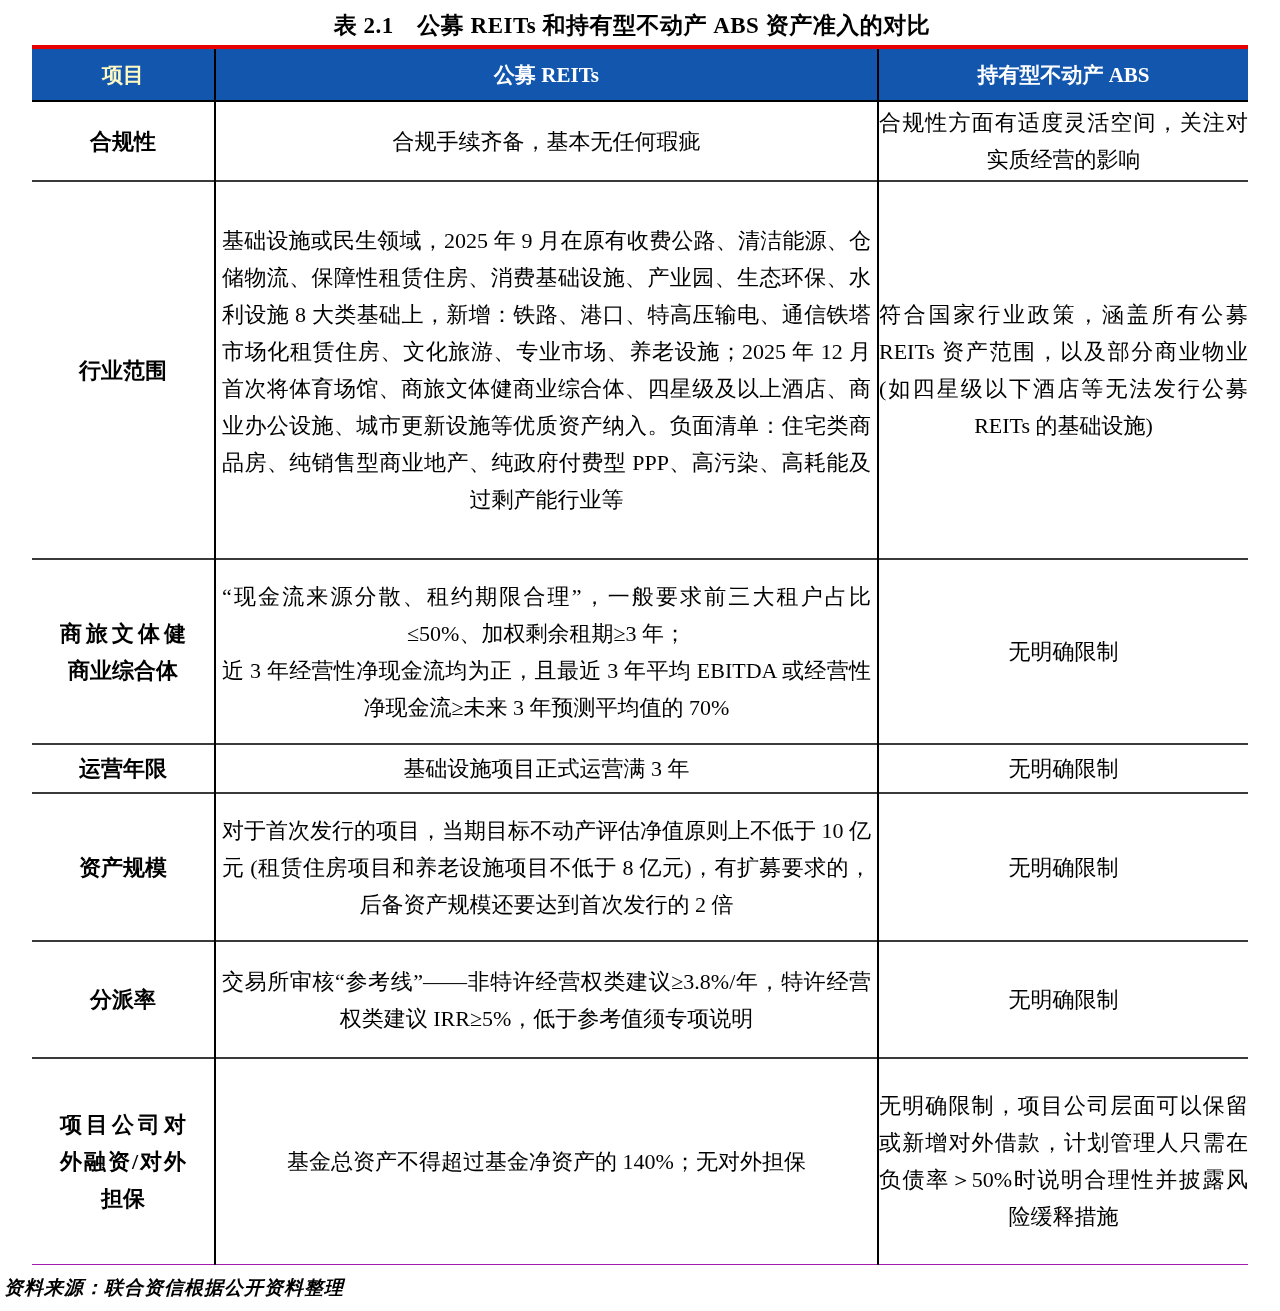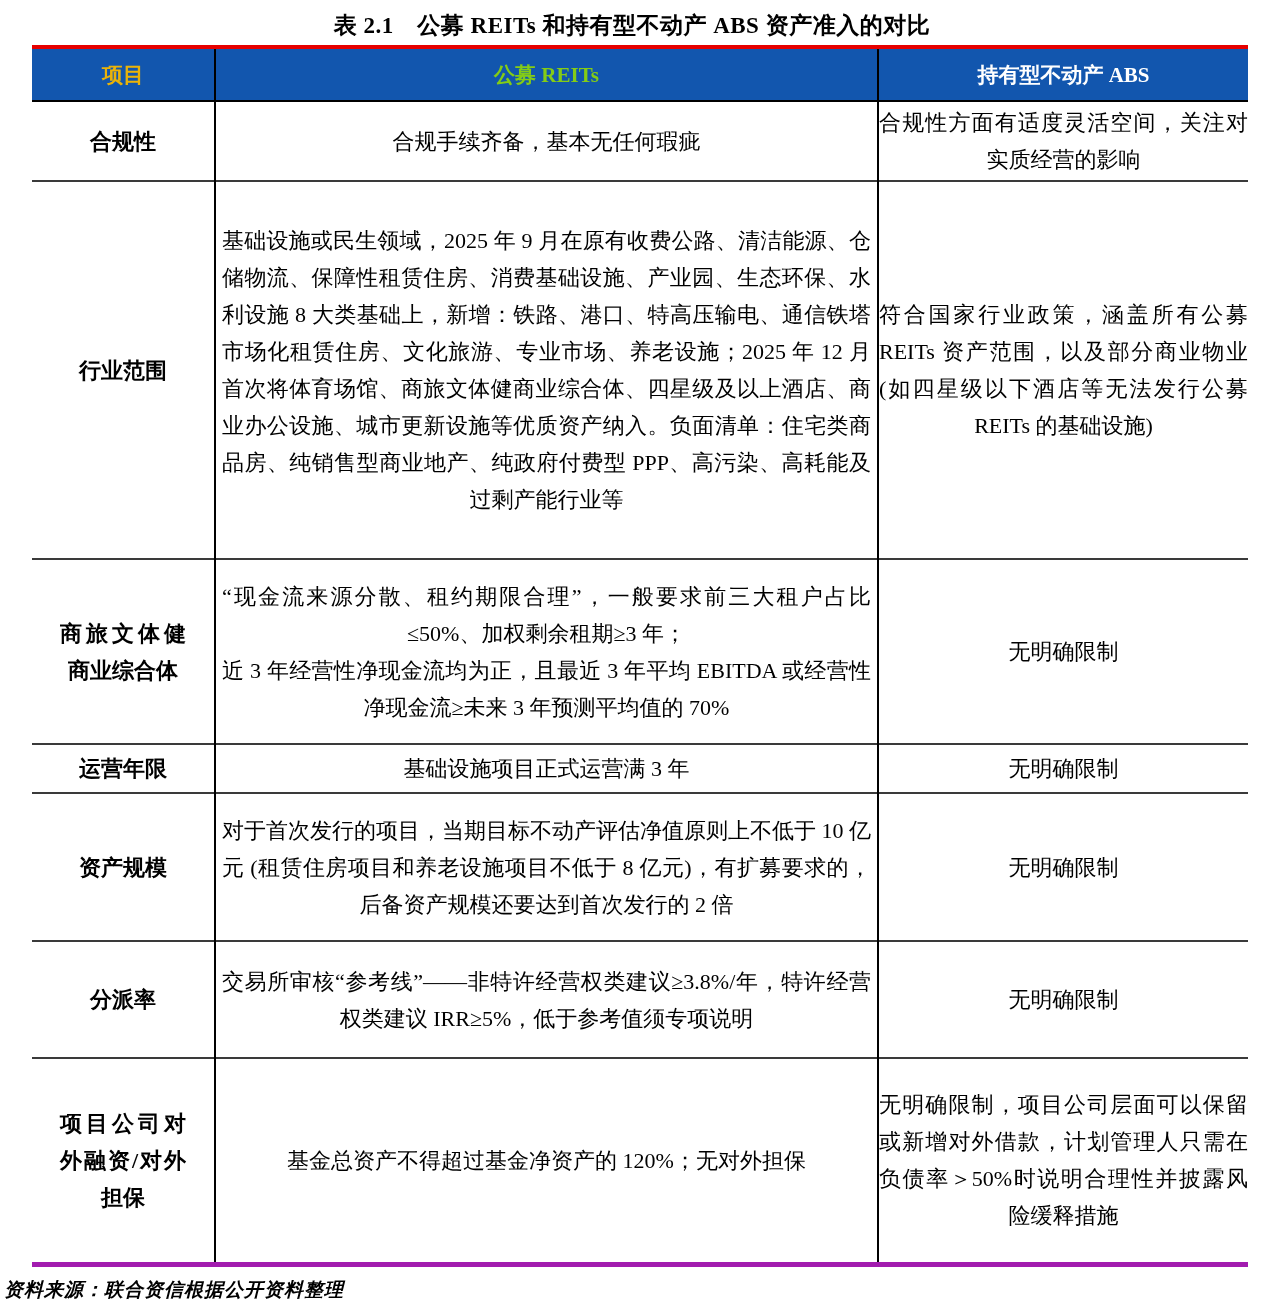--- a/index.html
+++ b/index.html
@@ -43,21 +43,21 @@
     font-size: 21px;
     font-weight: bold;
     height: 52px;
     text-align: center;
     vertical-align: middle;
     border-bottom: 2px solid #000000;
   }
   thead th.div, tbody td.div { border-right: 2px solid #000000; }
 
   tbody tr { border-bottom: 2px solid #3a3a3a; }
-  tbody tr:last-child { border-bottom: 5px solid #a21caf; }
+  tbody tr:last-child { border-bottom: 1px solid #a21caf; }
 
   tbody td {
     font-size: 22px;
     line-height: 37px;
     vertical-align: middle;
     text-align: justify;
     text-align-last: center;
     white-space: pre-line;
     padding: 2px 6px;
   }
@@ -93,22 +93,22 @@
   <div class="accent-line" style="background: rgb(230, 0, 0);"></div>
 
   <table class="cmp">
     <colgroup>
       <col class="c-item">
         <col class="c-reits">
         <col class="c-abs">
     </colgroup>
     <thead>
       <tr>
-        <th class="div" style="background: rgb(18, 86, 174); color: #eab308;">项目</th>
-        <th class="div" style="background: rgb(18, 86, 174); color: #84cc16;">公募 REITs</th>
+        <th class="div" style="background: rgb(18, 86, 174); color: #fef9c3;">项目</th>
+        <th class="div" style="background: rgb(18, 86, 174); color: #ffffff;">公募 REITs</th>
         <th style="background: rgb(18, 86, 174); color: rgb(255, 255, 255);">持有型不动产 ABS</th>
       </tr>
     </thead>
     <tbody>
       <tr class="h-r0">
         <td class="item div">合规性</td>
         <td class="div">合规手续齐备，基本无任何瑕疵</td>
         <td class="abs">合规性方面有适度灵活空间，关注对实质经营的影响</td>
       </tr>
       <tr class="h-r1">
@@ -132,21 +132,21 @@
         <td class="div">对于首次发行的项目，当期目标不动产评估净值原则上不低于 10 亿元 (租赁住房项目和养老设施项目不低于 8 亿元)，有扩募要求的，后备资产规模还要达到首次发行的 2 倍</td>
         <td class="abs">无明确限制</td>
       </tr>
       <tr class="h-r5">
         <td class="item div">分派率</td>
         <td class="div">交易所审核“参考线”——非特许经营权类建议≥3.8%/年，特许经营权类建议 IRR≥5%，低于参考值须专项说明</td>
         <td class="abs">无明确限制</td>
       </tr>
       <tr class="h-r6">
         <td class="item div">项目公司对外融资/对外担保</td>
-        <td class="div">基金总资产不得超过基金净资产的 120%；无对外担保</td>
+        <td class="div">基金总资产不得超过基金净资产的 140%；无对外担保</td>
         <td class="abs">无明确限制，项目公司层面可以保留或新增对外借款，计划管理人只需在负债率＞50%时说明合理性并披露风险缓释措施</td>
       </tr>
     </tbody>
   </table>
 
   <div class="source-note">资料来源：联合资信根据公开资料整理</div>
 
 </div>
 
 </body></html>

